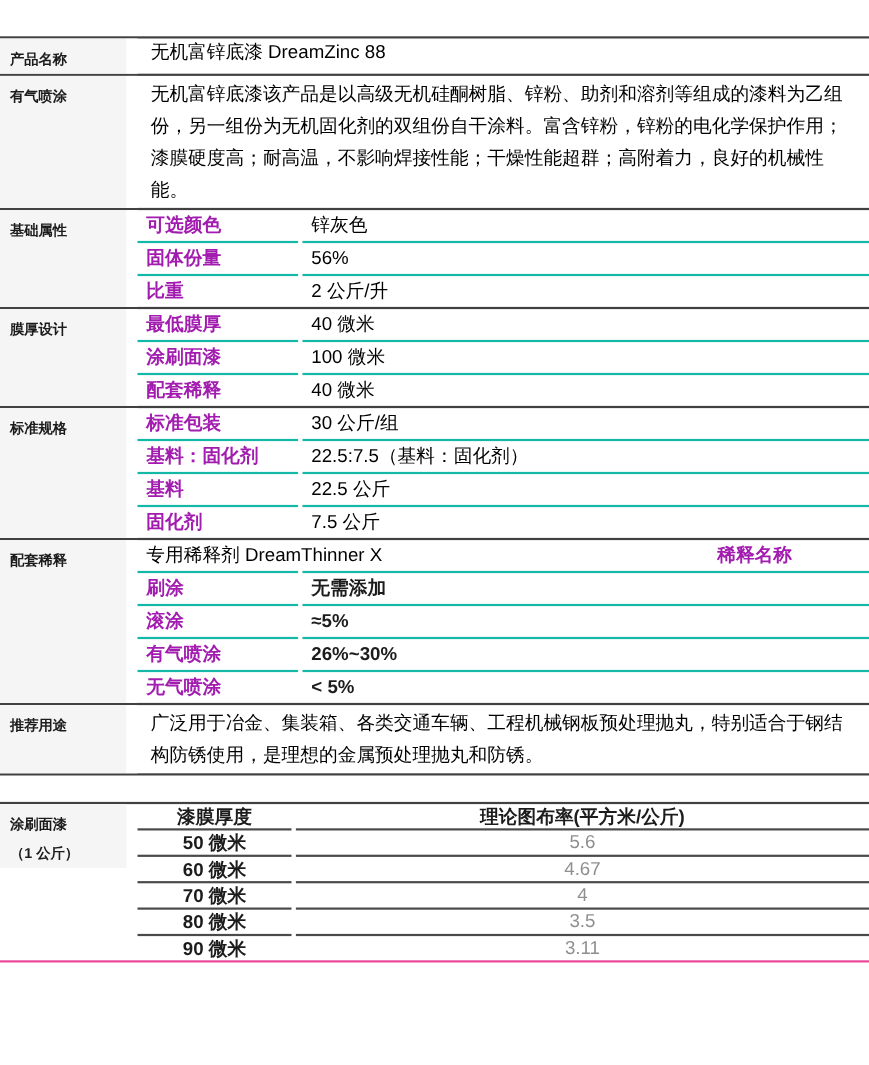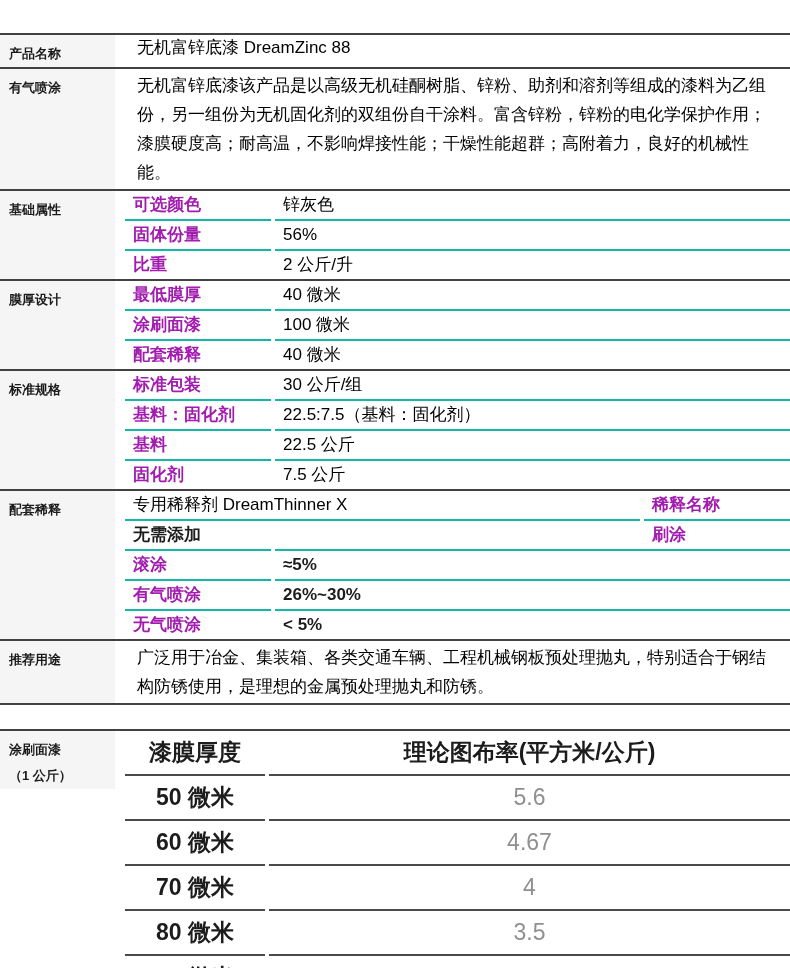--- a/index.html
+++ b/index.html
@@ -31,21 +31,21 @@
   .fullrow .cell{height:27px;padding-left:12px;flex:1 1 auto;}
   .multirow .cell{
     height:auto;padding:2px 14px 2px 12px;line-height:29px;
     align-items:flex-start;flex:1 1 auto;display:block;
   }
 
   
   .cov{display:flex;margin-top:24px;border-top:2px solid #414141;border-bottom:2px solid #ec4899;align-items:flex-start;}
   .crow{display:flex;column-gap:4px;}
   .crow.bordered > .ccell{border-top:2px solid #4a4a4a;}
-  .ccell{display:flex;align-items:center;justify-content:center;height:43px;font-size:23px;}
+  .ccell{display:flex;align-items:center;justify-content:center;height:22px;font-size:17px;}
   .c1{flex:0 0 140px;}
   .c2{flex:1 1 auto;}
   .chead{font-weight:700;color:#1c1c1c;}
   .cthick{font-weight:700;color:#1c1c1c;}
   .crate{color:#8f8f8f;}
 </style>
 </head>
 <body>
 
 <div class="sheet">
@@ -135,22 +135,22 @@
 
     <div class="section">
       <div class="label-col">配套稀释</div>
       <div class="gutter"></div>
       <div class="content">
         <div class="srow">
           <div class="cell vcell gray">专用稀释剂  DreamThinner X</div>
           <div class="cell kcell">稀释名称</div>
         </div>
         <div class="srow bordered">
+          <div class="cell kcell">刷涂</div>
           <div class="cell vcell dark">无需添加</div>
-          <div class="cell kcell">刷涂</div>
         </div>
         <div class="srow bordered">
           <div class="cell kcell">滚涂</div>
           <div class="cell vcell dark">≈5%</div>
         </div>
         <div class="srow bordered">
           <div class="cell kcell">有气喷涂</div>
           <div class="cell vcell dark">26%~30%</div>
         </div>
         <div class="srow bordered">

